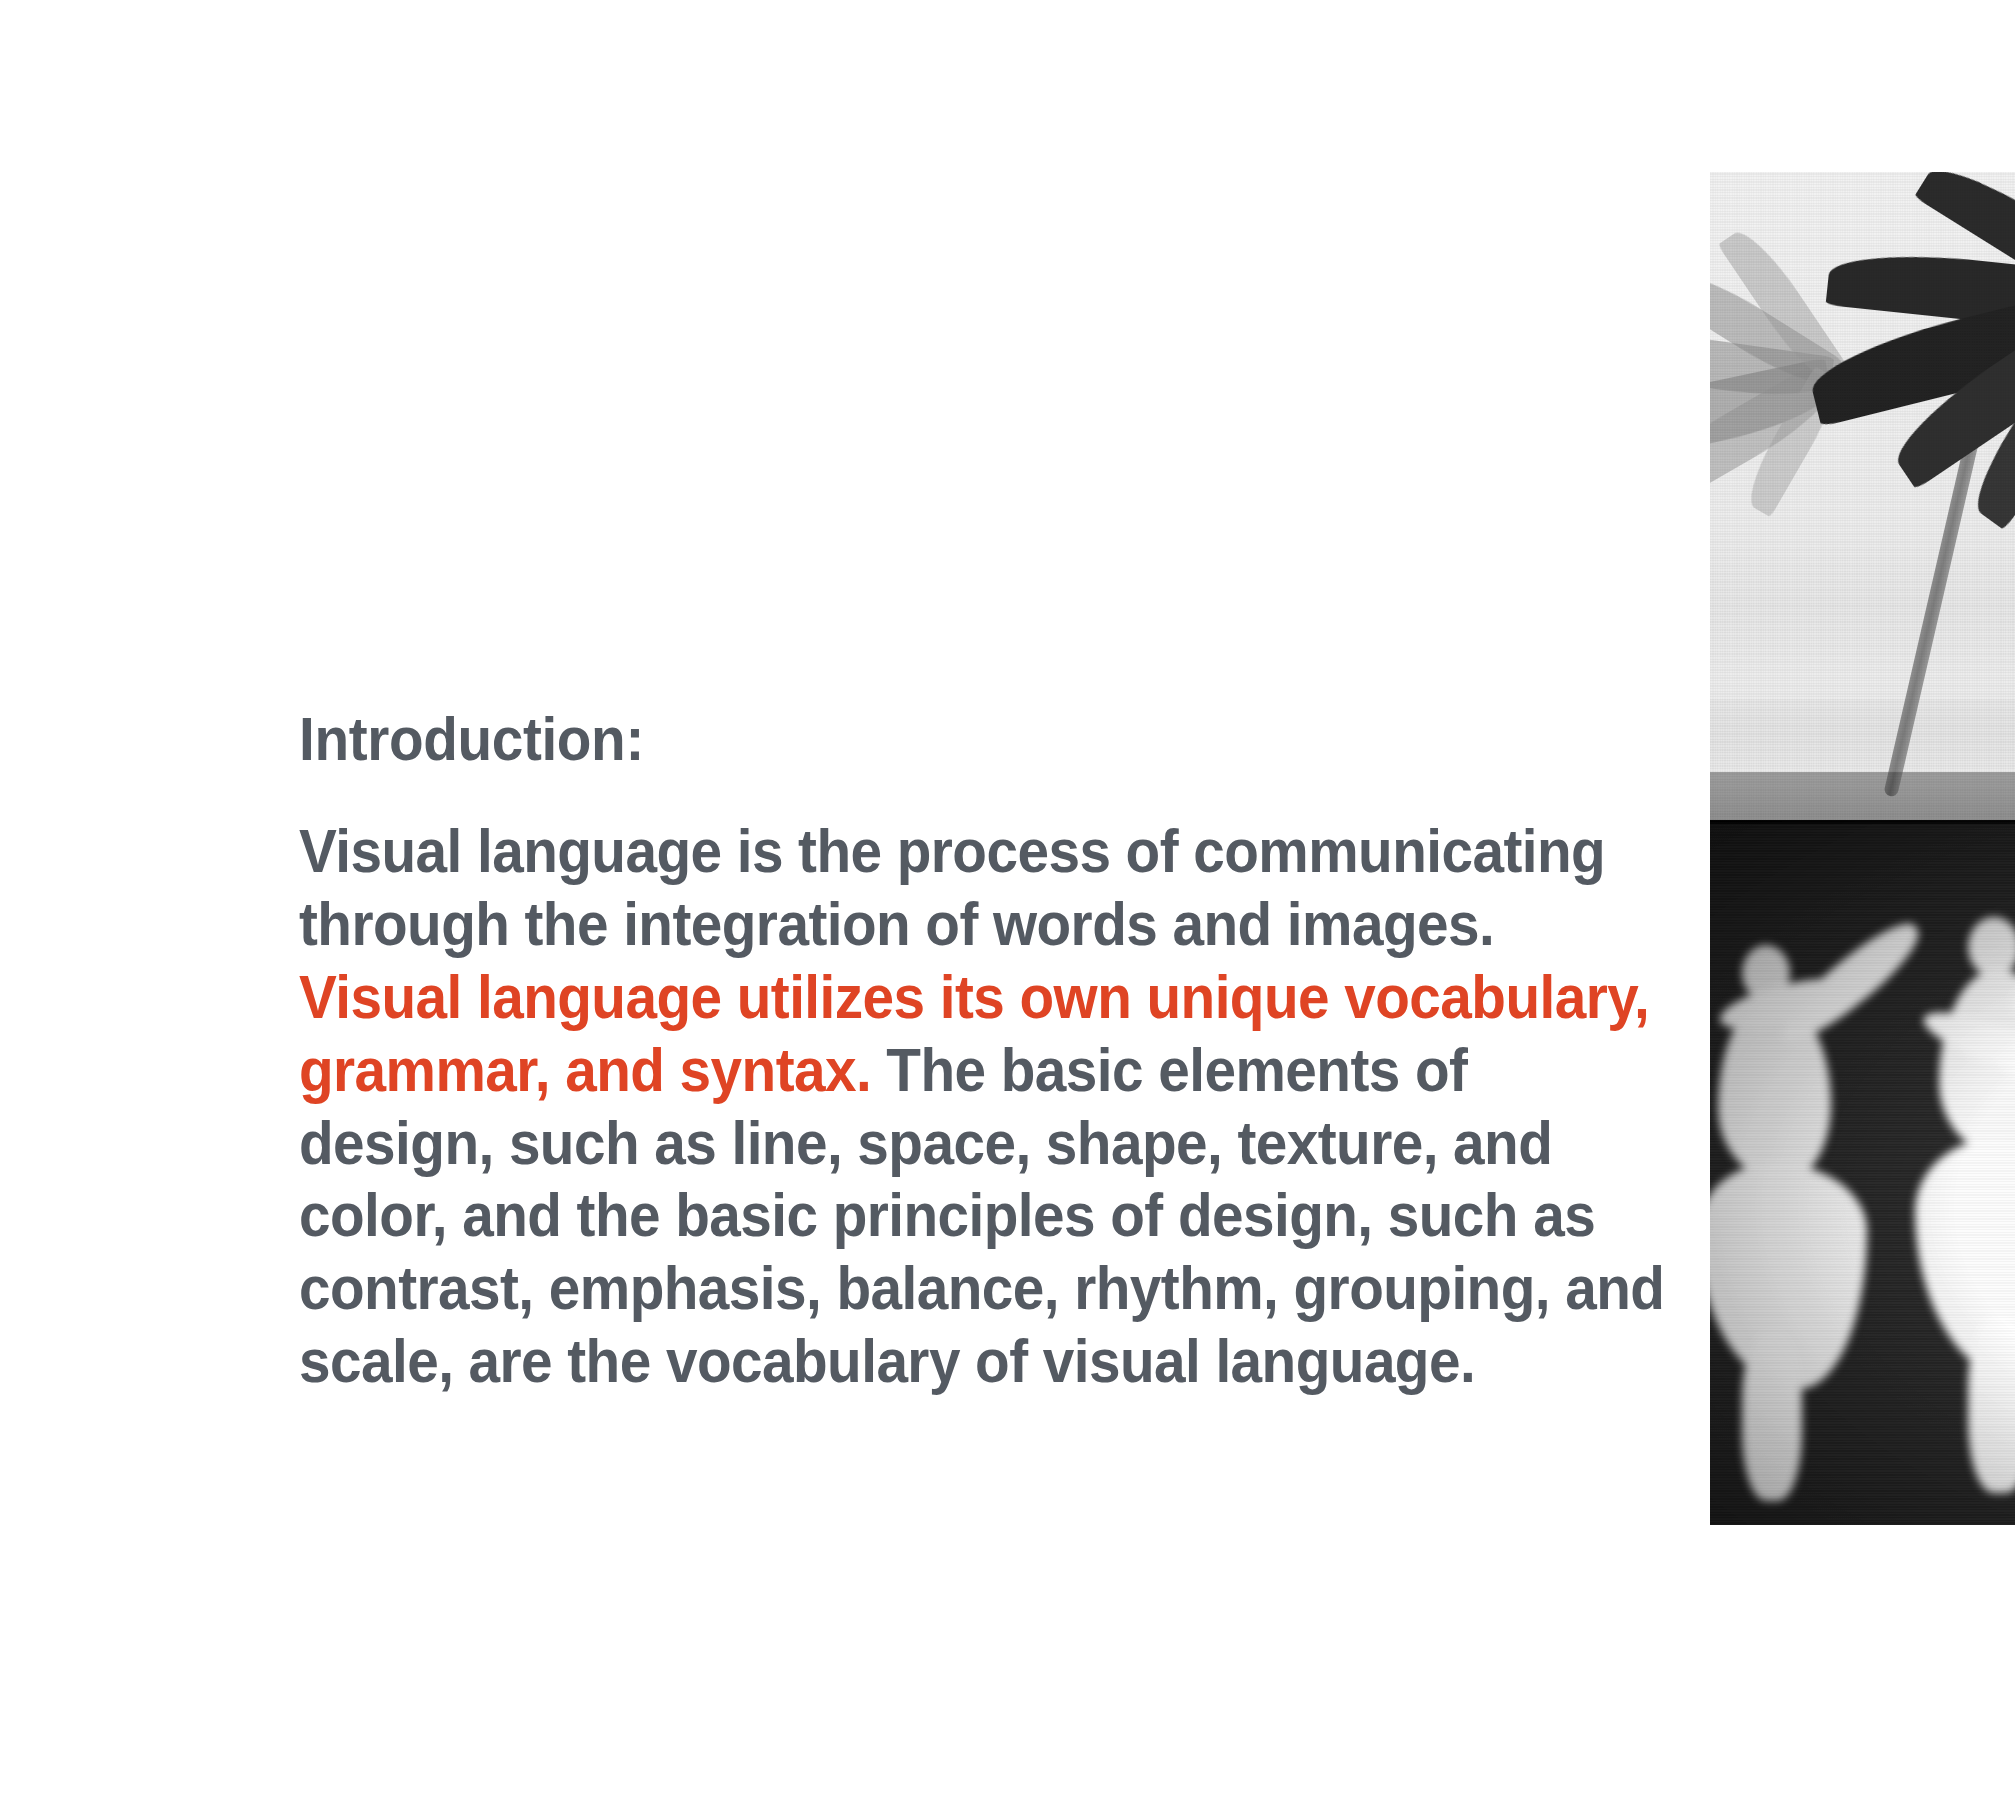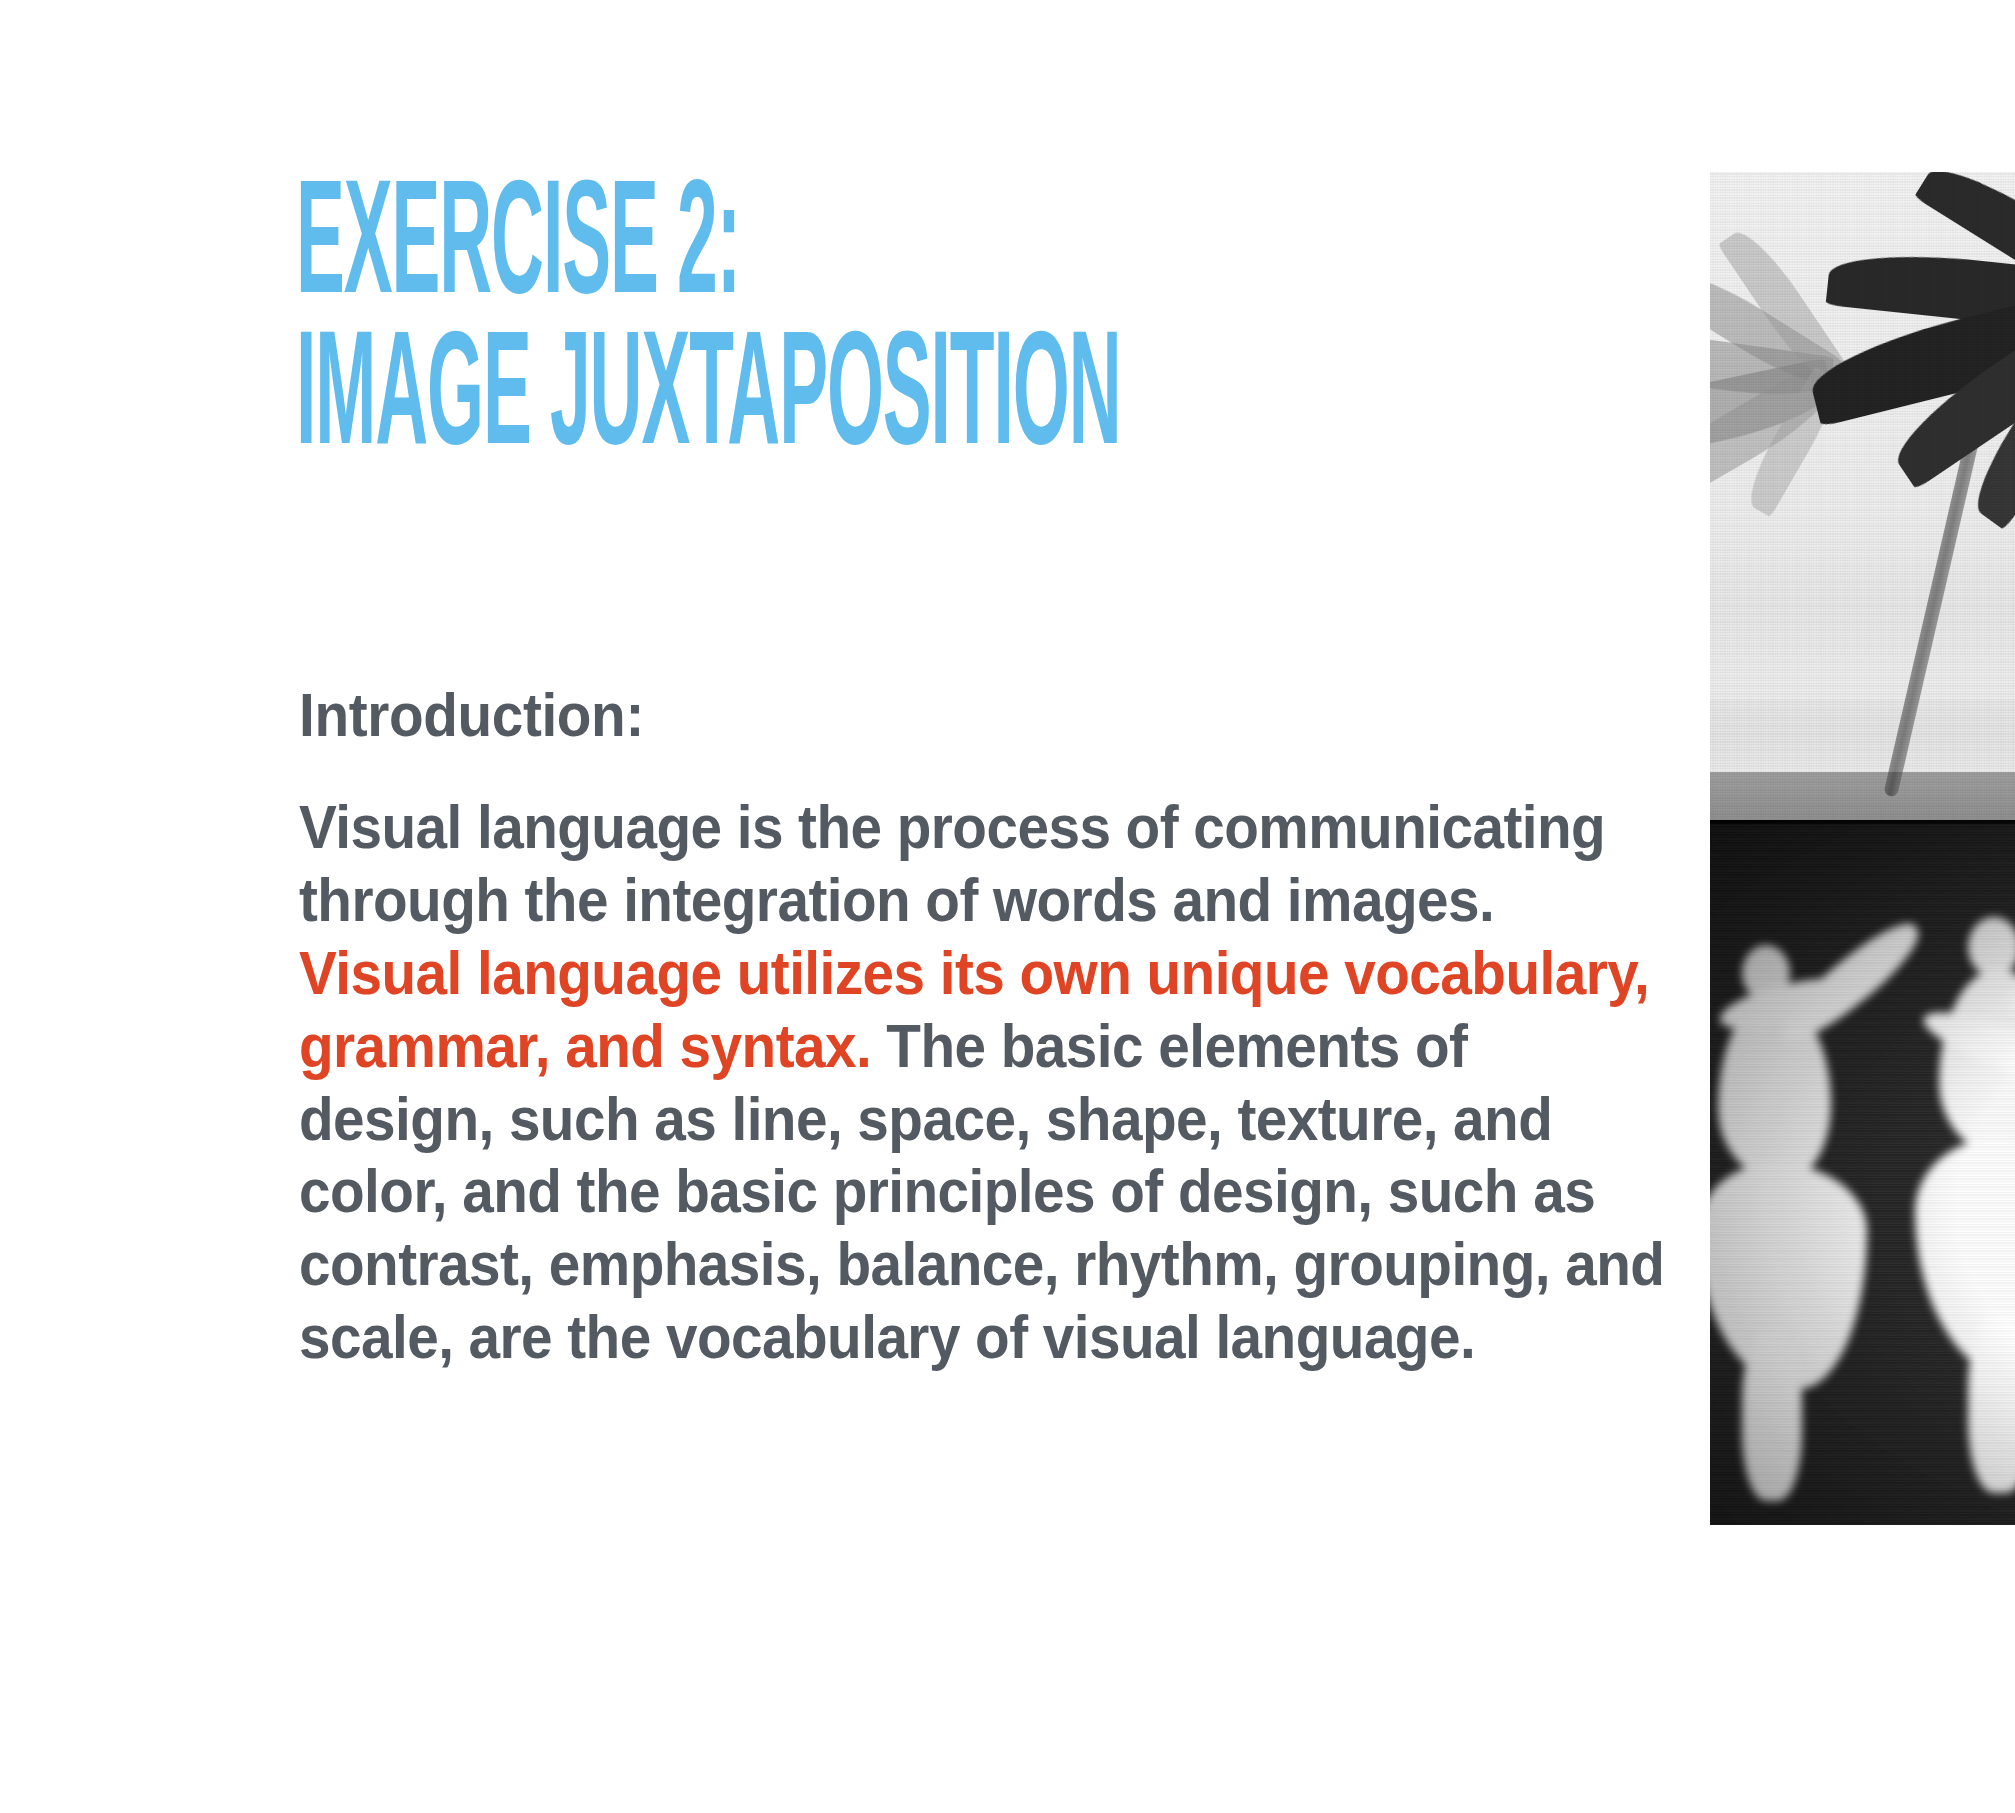--- a/index.html
+++ b/index.html
@@ -41,21 +41,21 @@
     transform-origin: left top;
     white-space: nowrap;
   }
   #title-line-1 { font-size: 161px; }
   #title-line-2 { font-size: 161px; }
 
   
   #body-col {
     position: absolute;
     left: 299px;
-    top: 685px;
+    top: 709px;
     width: 1378px;
   }
   #intro-heading {
     color: #545a62;
     font-family: "Liberation Sans Narrow", "Liberation Sans", sans-serif;
     font-weight: 700;
     font-size: 61px;
     line-height: 1.0;
     letter-spacing: -0.4px;
     margin: 0 0 45px 0;
@@ -181,24 +181,20 @@
     position: absolute; inset: 0;
     background-image:
       repeating-linear-gradient(0deg, rgba(255,255,255,.025) 0 0.8px, rgba(0,0,0,.03) 0.8px 1.6px);
   }
 </style>
 </head>
 <body>
 
 <div id="slide">
 
-  <div id="title-block">
-    <span class="title-line" id="title-line-1">EXERCISE 2:</span>
-    <span class="title-line" id="title-line-2">IMAGE JUXTAPOSITION</span>
-  </div>
 
   <div id="body-col">
     <div id="intro-heading">Introduction:</div>
 
     <p id="intro-paragraph"><span>Visual language is the process of communicating through the integration of words and images. </span><span class="hl-red">Visual language utilizes its own unique vocabulary, grammar, and syntax.</span><span> The basic elements of design, such as line, space, shape, texture, and color, and the basic principles of design, such as contrast, emphasis, balance, rhythm, grouping, and scale, are the vocabulary of visual language.</span></p>
   </div>
 
   <div id="image-stack">
 
     <div id="photo-storm">

